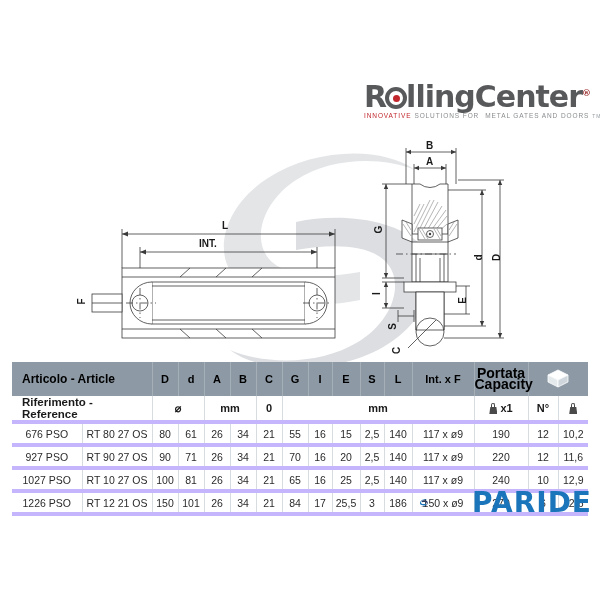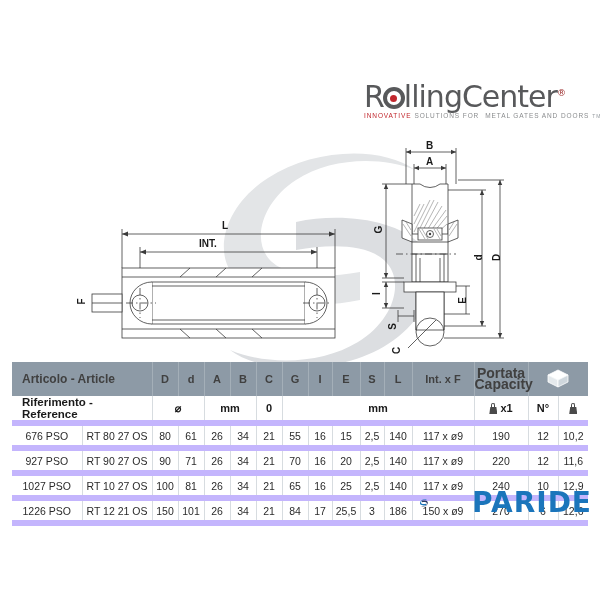--- a/index.html
+++ b/index.html
@@ -34,21 +34,21 @@
     width: 228px;
     height: 48px;
     z-index: 5;
   }
   #logo .logo-word {
     height: 32px;
     position: relative;
   }
   #logo .logo-text {
     font-family: "DejaVu Sans", sans-serif;
-    font-weight: normal;
+    font-weight: bold;
     font-size: 30px;
     letter-spacing: -1px;
     color: #58595b;
     line-height: 30px;
     white-space: nowrap;
   }
   #logo .logo-rolling { color: #58595b; }
   #logo .logo-reg {
     font-size: 9px;
     vertical-align: super;
@@ -131,39 +131,39 @@
     table-layout: fixed;
   }
   #spec-table th, #spec-table td {
     padding: 0;
     margin: 0;
     text-align: center;
     font-family: "Liberation Sans", sans-serif;
   }
   #spec-table thead th {
     background: #8d9aa6;
-    color: #404040;
+    color: #000000;
     font-weight: bold;
     font-size: 11px;
     height: 34px;
     border-right: 1px solid #a4afb8;
     vertical-align: middle;
   }
   #spec-table thead th:last-child { border-right: none; }
   #spec-table thead th.col-article {
     text-align: left;
     padding-left: 10px;
     font-size: 12px;
   }
   #spec-table thead th.col-capacity {
     font-size: 14px;
     line-height: 11px;
   }
   #spec-table tbody tr {
-    border-bottom: 6px solid #c4b5fd;
+    border-bottom: 4px solid #c4b5fd;
   }
   #spec-table tbody td {
     height: 19px;
     font-size: 10.5px;
     color: #2b2b2b;
     border-right: 1px solid #d7dce0;
     vertical-align: middle;
   }
   #spec-table tbody td:last-child { border-right: none; }
   #spec-table tbody tr.unit-row td {

